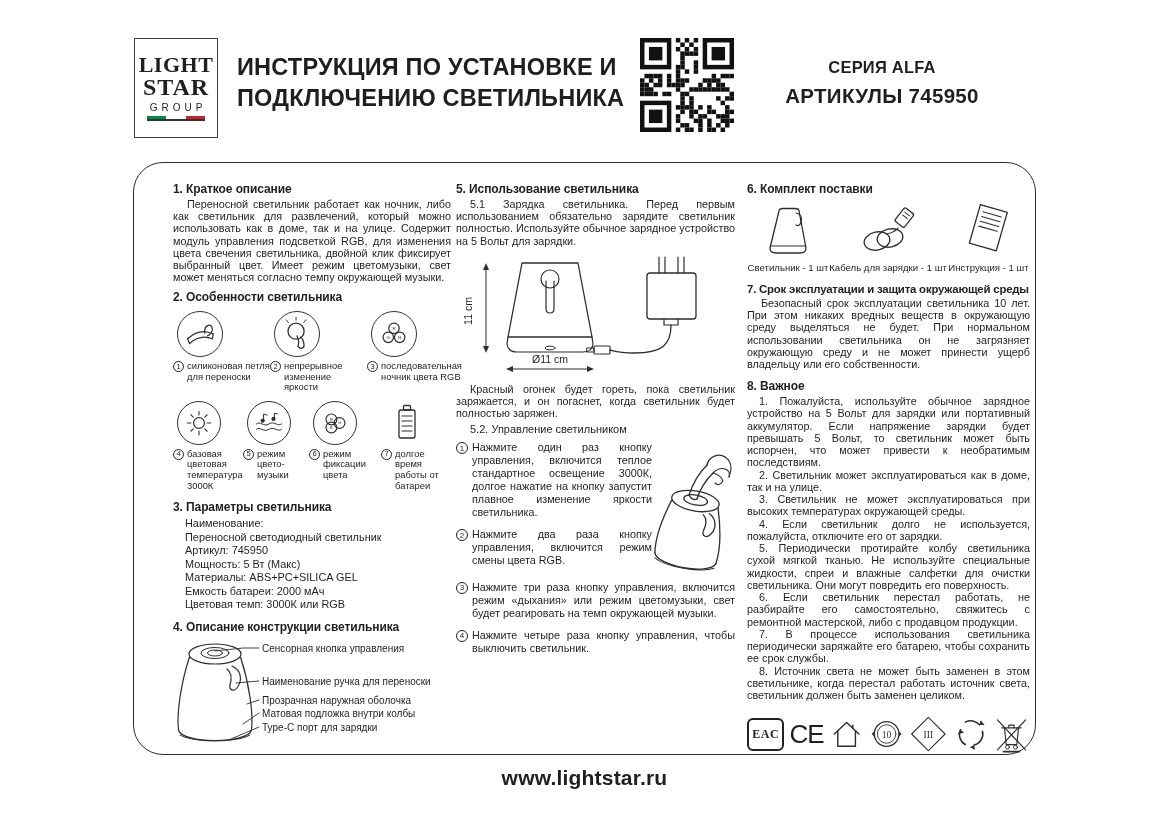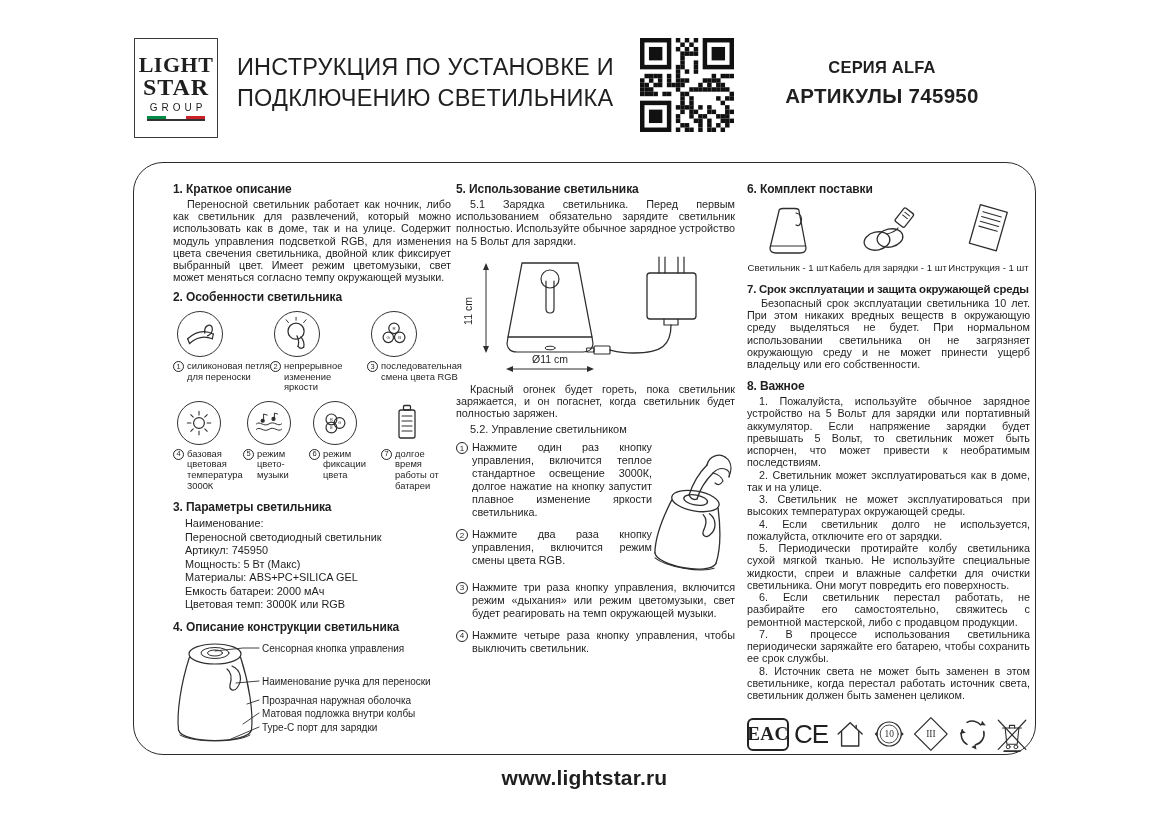--- a/index.html
+++ b/index.html
@@ -14,21 +14,21 @@
 
   
   .logo-box{ position:absolute; left:134px; top:38px; width:84px; height:100px;
     border:1.5px solid #3a3a3a; display:flex; flex-direction:column; align-items:center; justify-content:center; }
   .logo-w1{ font-family:"Liberation Serif", serif; font-weight:700; font-size:22px; line-height:.95; letter-spacing:.5px;}
   .logo-w2{ font-family:"Liberation Serif", serif; font-weight:700; font-size:24px; line-height:.95; letter-spacing:1px;}
   .logo-group{ font-size:10px; letter-spacing:4px; margin-top:3px; padding-left:4px; }
   .logo-flag{ width:58px; height:5px; display:flex; margin-top:3px; border-bottom:2px solid #333; }
   .logo-flag span{ flex:1; height:3px; }
 
-  .main-title{ position:absolute; left:237px; top:52px; font-size:23.5px; font-weight:400; line-height:31px; letter-spacing:.2px; }
+  .main-title{ position:absolute; left:237px; top:52px; font-size:23.5px; font-weight:700; line-height:31px; letter-spacing:.2px; }
 
   .qr{ position:absolute; left:640px; top:38px; width:94px; height:94px; }
 
   .series-block{ position:absolute; left:762px; top:58px; width:240px; text-align:center; }
   .series{ font-size:16.5px; font-weight:700; letter-spacing:.2px; }
   .articles{ font-size:20.5px; font-weight:700; margin-top:7px; letter-spacing:.3px; }
 
   
   .main-box{ position:absolute; left:133px; top:162px; width:903px; height:593px;
     border:1.6px solid #2c2c2c; border-radius:30px; }
@@ -73,21 +73,21 @@
 
   
   .kit-row{ display:flex; margin:6px 0 10px; }
   .kit{ display:flex; flex-direction:column; align-items:center; }
   .kit-icon{ height:54px; display:flex; align-items:flex-end; justify-content:center; }
   .kit-label{ font-size:9.6px; margin-top:6px; white-space:nowrap; }
   .s8-item{ font-size:10.8px; line-height:1.135; text-align:justify; text-indent:12px; margin:0; }
   .cert-row{ display:flex; align-items:center; gap:5px; margin-top:11px; }
   .eac-box{ width:42px; height:33px; border:2px solid #222; border-radius:6px;
     display:flex; align-items:center; justify-content:center;
-    font-family:"Liberation Serif", serif; font-weight:700; font-size:19px; letter-spacing:.5px; }
+    font-family:"Liberation Serif", serif; font-weight:700; font-size:12px; letter-spacing:.5px; }
   .ce-mark{ font-size:26px; font-weight:400; letter-spacing:-1px; line-height:1; }
 
   .footer{ position:absolute; left:0; width:100%; top:766px; text-align:center;
     font-size:21px; font-weight:700; letter-spacing:.2px; }
 </style>
 </head>
 <body>
 
 <div class="logo-box">
   <div class="logo-w1">LIGHT</div>
@@ -294,21 +294,21 @@
           <circle cx="20" cy="14" r="5.5"></circle>
             <circle cx="14" cy="23.5" r="5.5"></circle>
             <circle cx="26" cy="23.5" r="5.5"></circle>
           <text x="20" y="15.8" font-size="4.6" text-anchor="middle" fill="#2e2e2e" stroke="none">R</text>
           <text x="14" y="25.3" font-size="4.6" text-anchor="middle" fill="#2e2e2e" stroke="none">G</text>
           <text x="26" y="25.3" font-size="4.6" text-anchor="middle" fill="#2e2e2e" stroke="none">B</text>
         </svg>
       </div>
       <div class="feat-label">
           <span class="circ">3</span>
-          <span>последовательная смена цвета RGB</span>
+          <span>последовательная ночник цвета RGB</span>
         </div>
     </div>
   </div>
 
   <div class="feat-row" style="margin-bottom:9px">
     <div class="feat" style="width:70px">
       <div class="feat-icon small">
         <svg width="36" height="36" viewBox="0 0 40 40" class="line-art">
           <circle cx="20" cy="20" r="6"></circle>
           <path d="M20,7 v4 M20,29 v4 M7,20 h4 M29,20 h4 M10.8,10.8 l2.8,2.8 M26.4,26.4 l2.8,2.8 M29.2,10.8 l-2.8,2.8 M13.6,26.4 l-2.8,2.8" stroke-width="1.2"></path>

